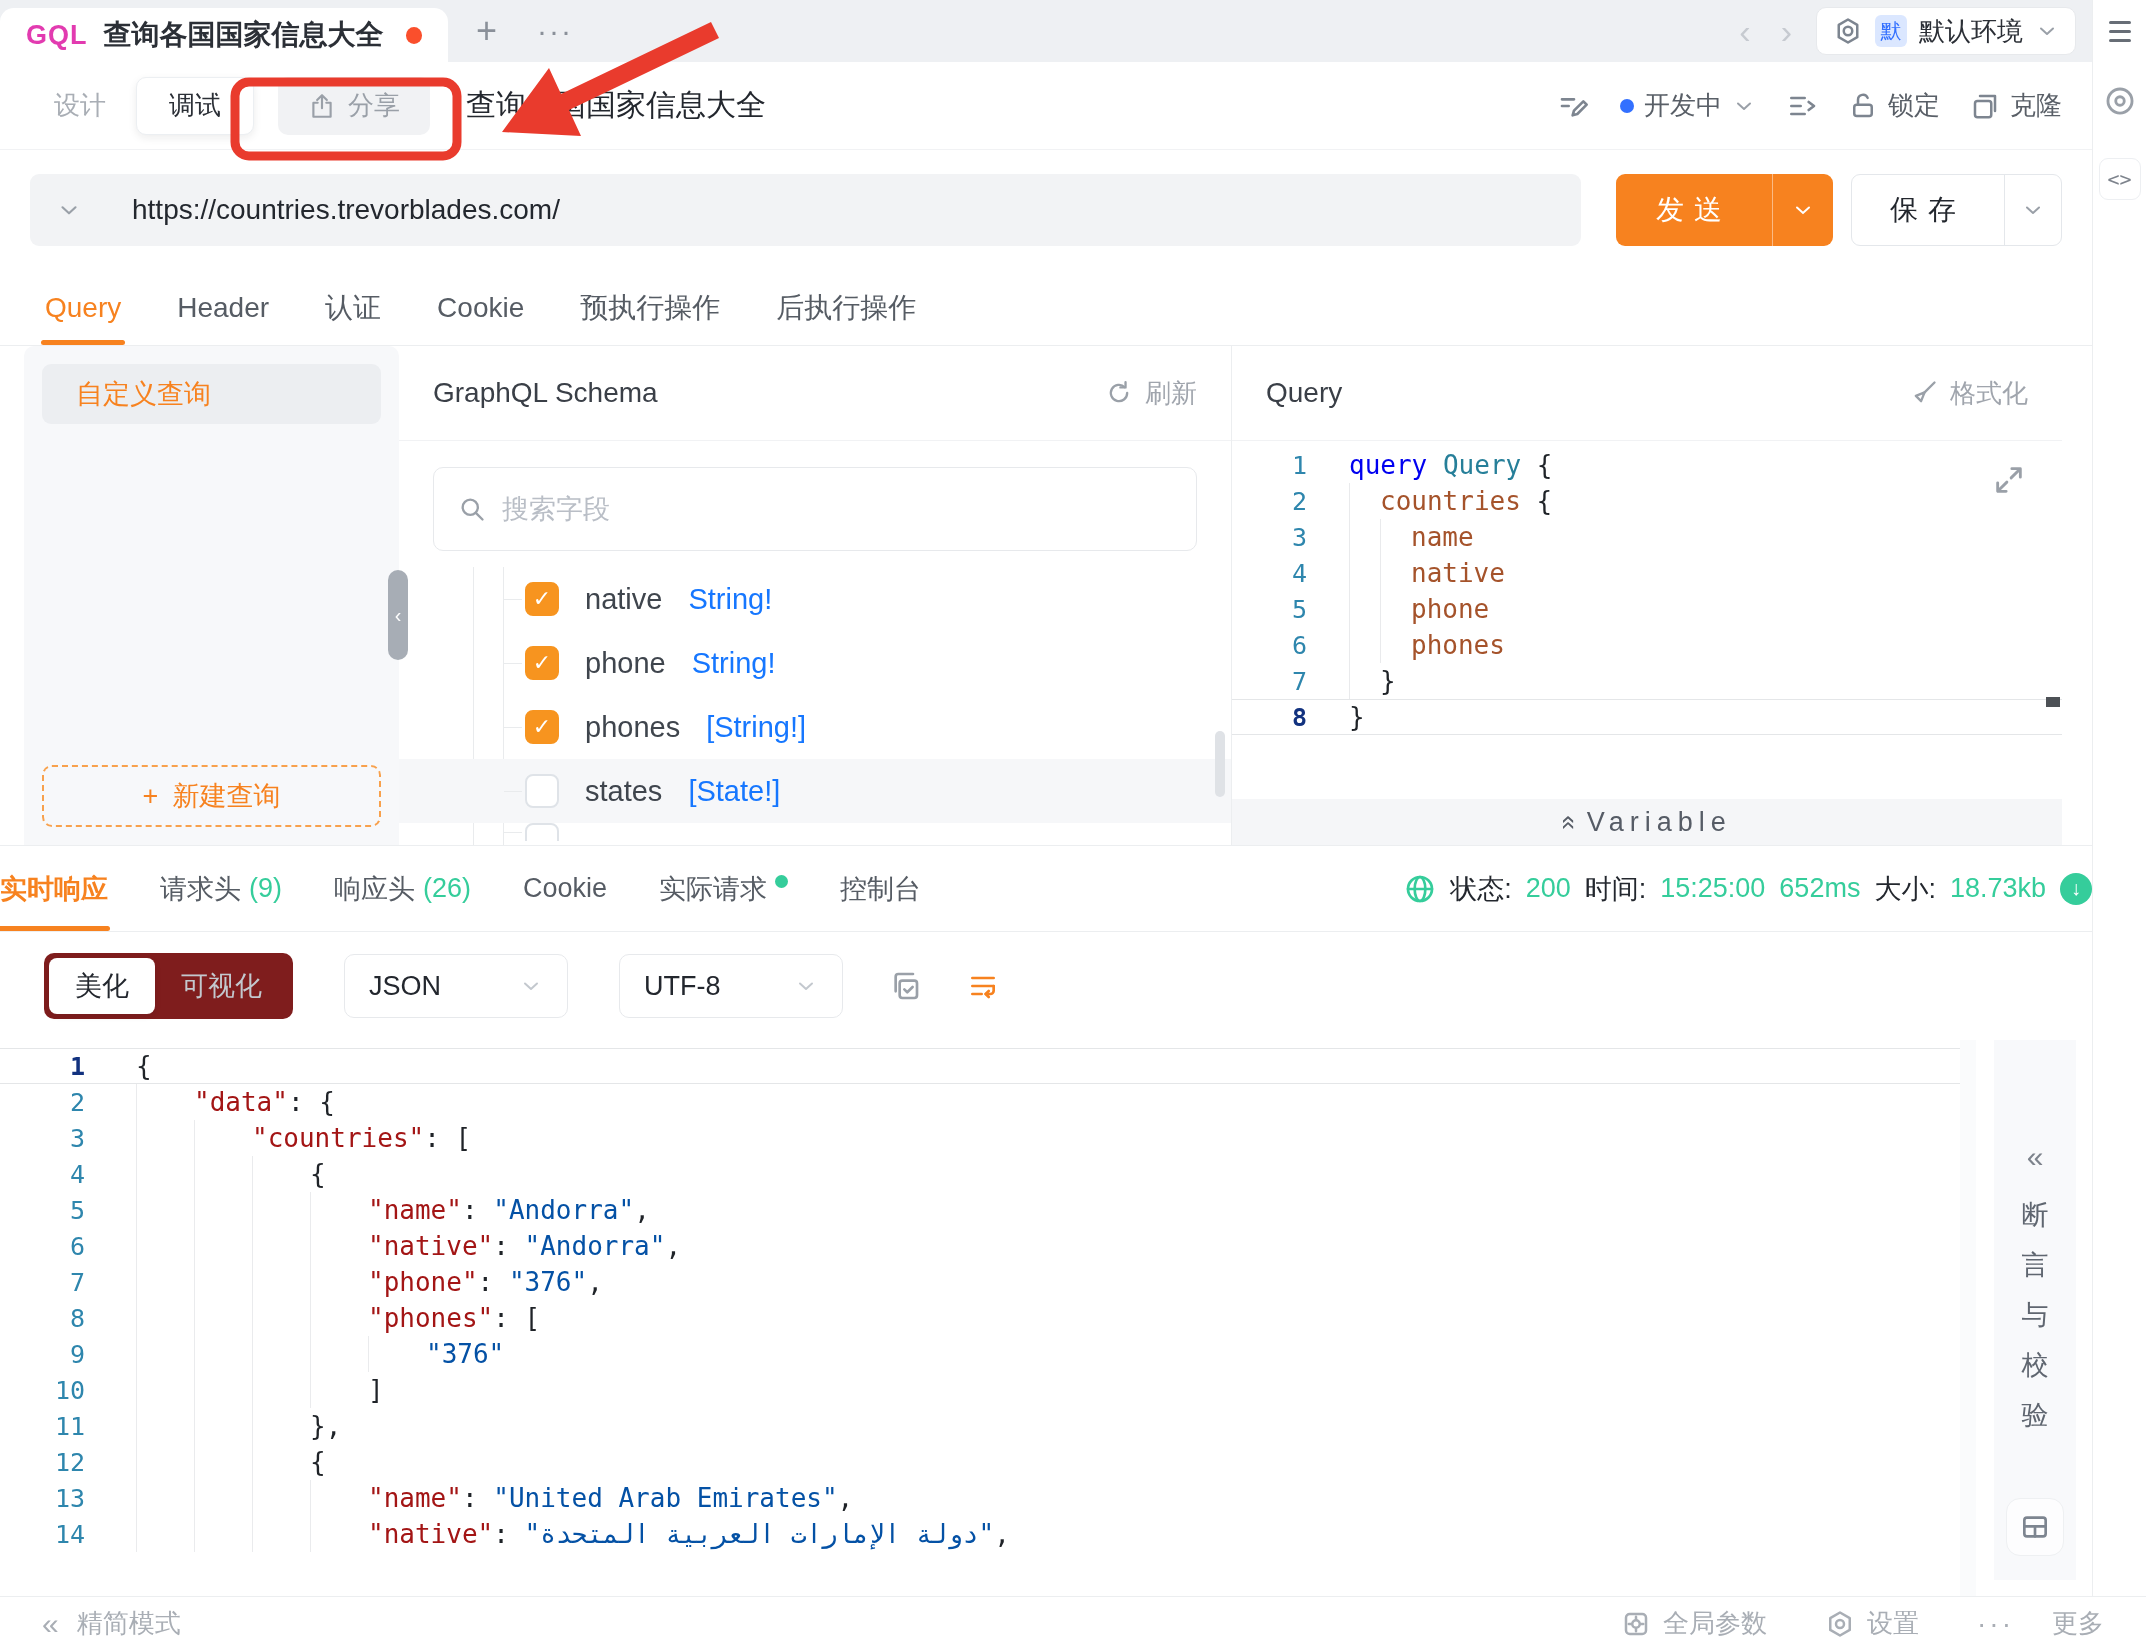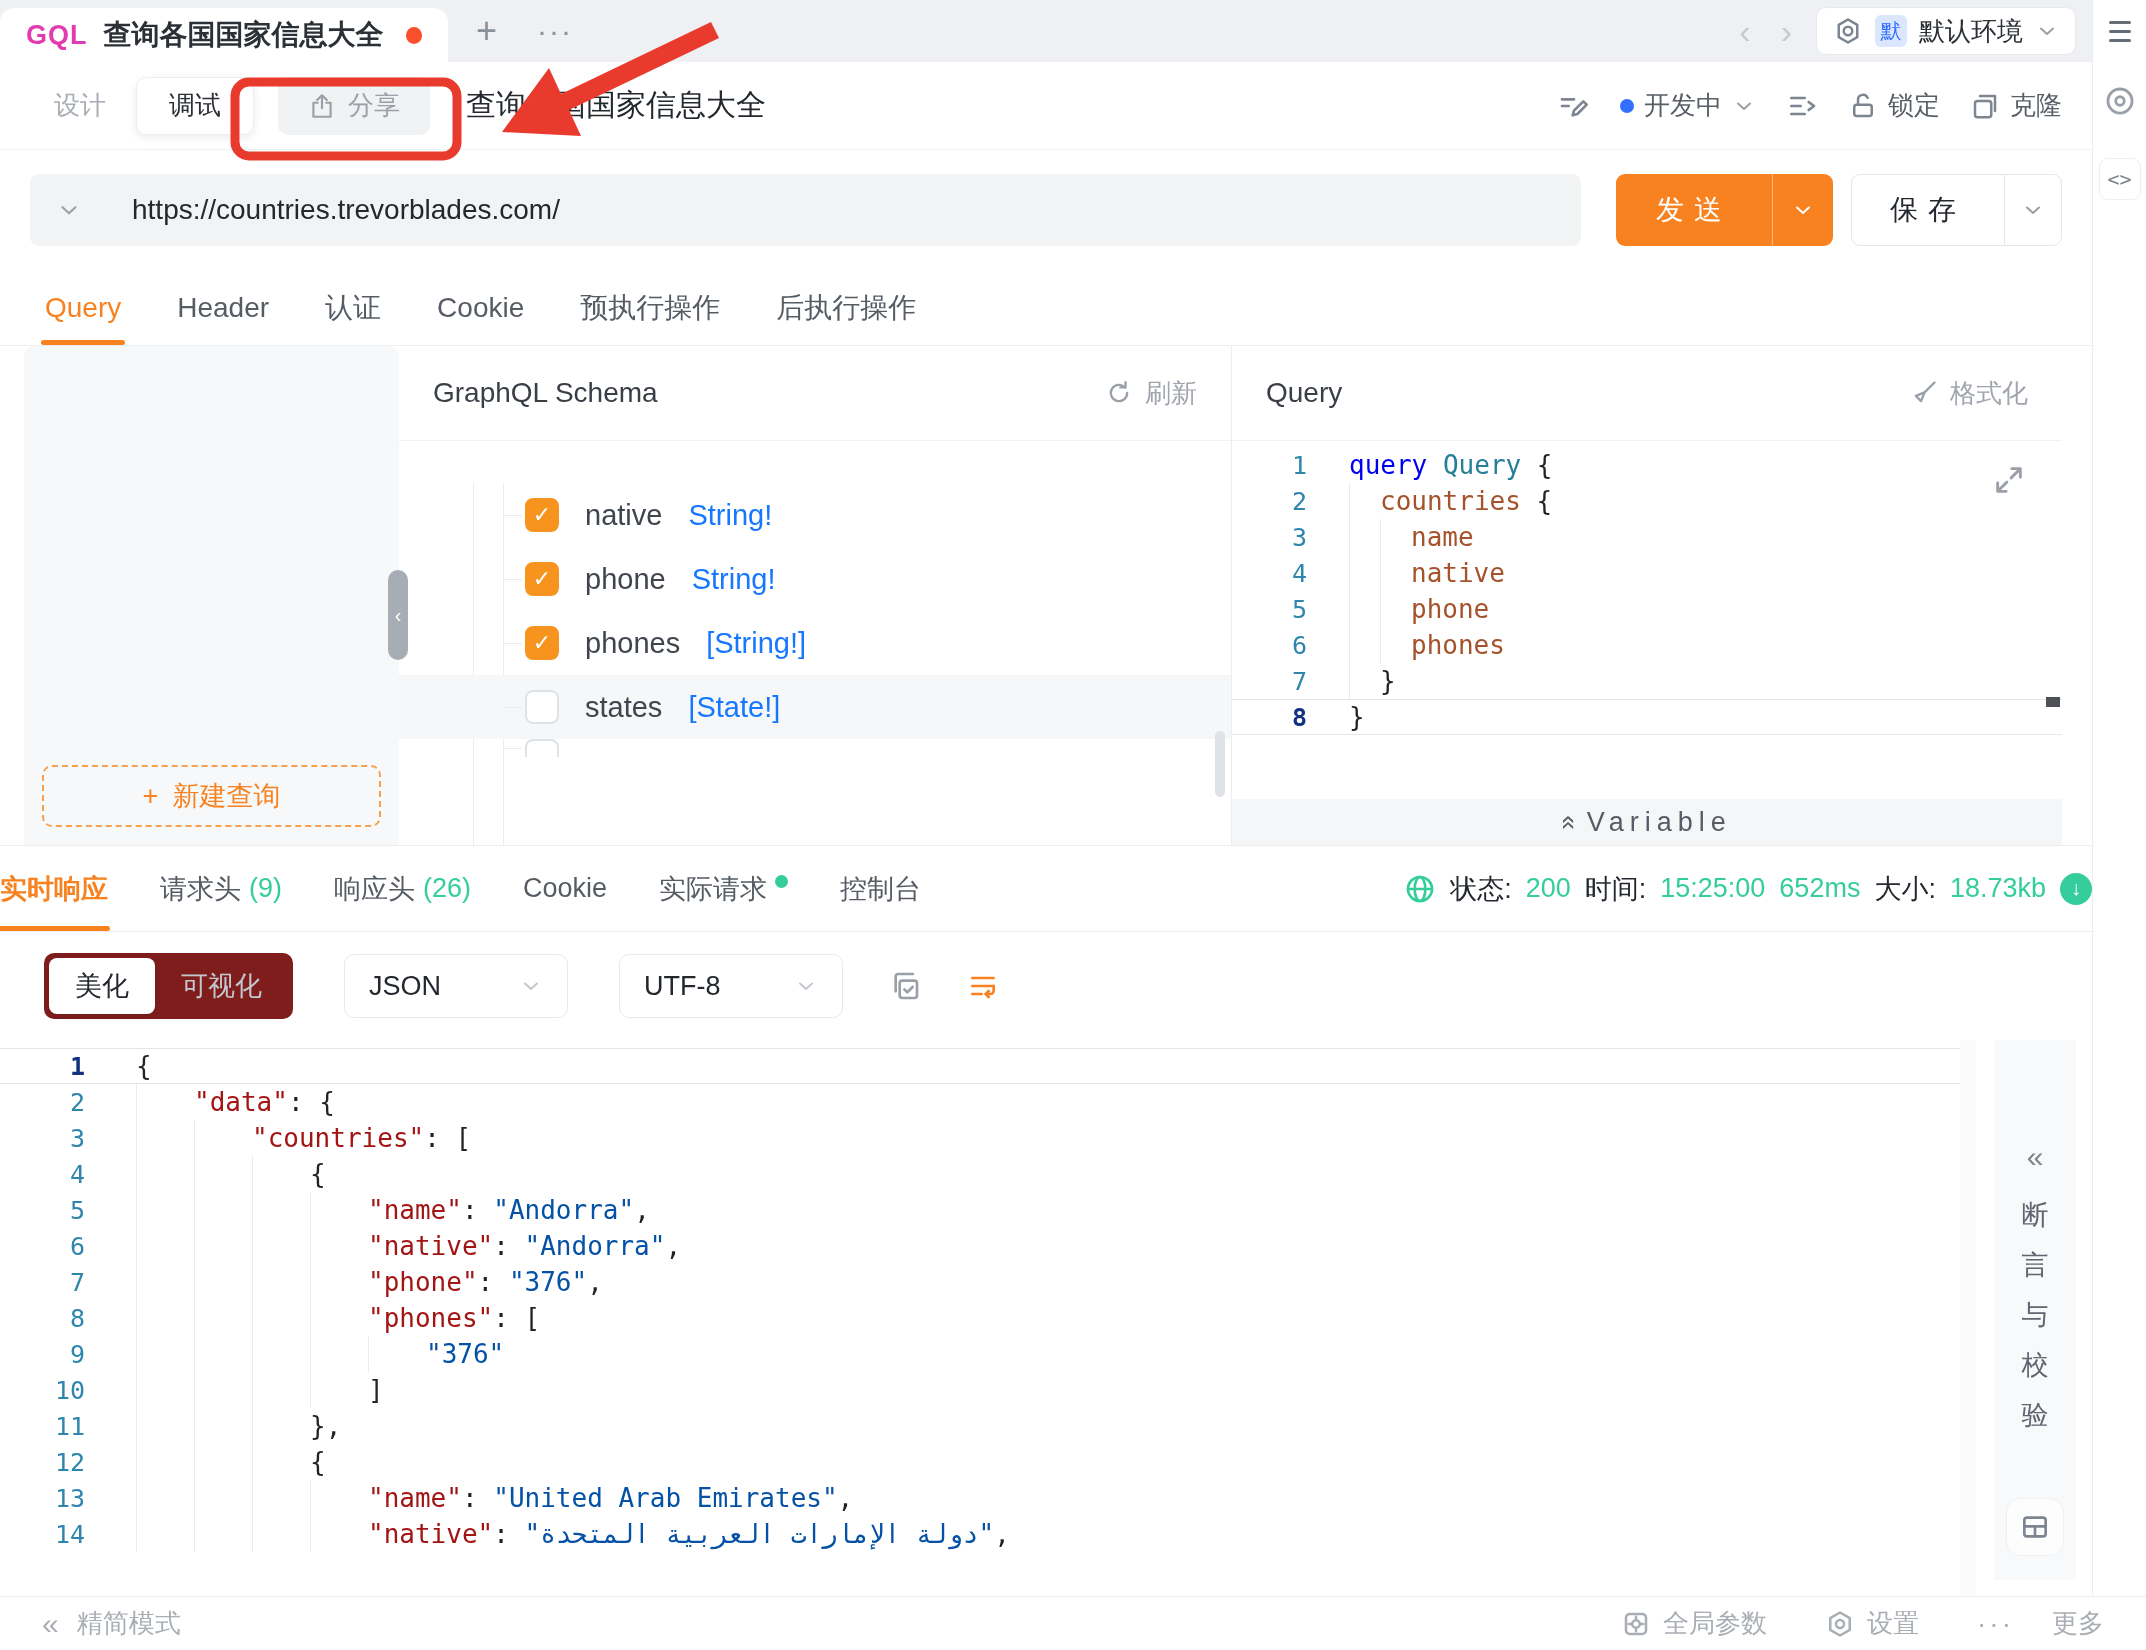--- a/index.html
+++ b/index.html
@@ -291,20 +291,21 @@
           <div class="rtab active">Query</div>
           <div class="rtab">Header</div>
           <div class="rtab">认证</div>
           <div class="rtab">Cookie</div>
           <div class="rtab">预执行操作</div>
           <div class="rtab">后执行操作</div>
         </div>
 
       <div class="reqbody">
         <div class="leftpanel">
+          <div class="queryitem">自定义查询</div>
           <div class="newquery">
             <span>+</span>
             <span>新建查询</span>
           </div>
         </div>
         <div class="collapse-pill">
           <span>‹</span>
         </div>
 
         <div class="schemapanel">
@@ -312,20 +313,27 @@
             <span class="pt">GraphQL Schema</span>
             <span class="pr">
               <svg class="ic dim" width="28" height="28" viewBox="0 0 24 24">
                 <path d="M19 12a7 7 0 1 1-2.05-4.95"></path>
                   <path d="M17.6 2.8v4.4h-4.4"></path>
               </svg>
               <span>刷新</span>
             </span>
           </div>
           <div class="sp-body">
+            <div class="searchbox">
+              <svg class="ic dim" width="28" height="28" viewBox="0 0 24 24">
+                <circle cx="10.5" cy="10.5" r="6.5"></circle>
+                  <path d="M15.5 15.5 21 21"></path>
+              </svg>
+              <span class="ph">搜索字段</span>
+            </div>
             <div class="schemalist" id="schema-list">
               <div class="guide g1"></div>
               <div class="guide g2"></div>
             <div class="srow">
                   <span class="cb chk">✓</span>
                   <span class="fn">native</span>
                   <span class="ft">String!</span>
                 </div>
                 <div class="srow">
                   <span class="cb chk">✓</span>

